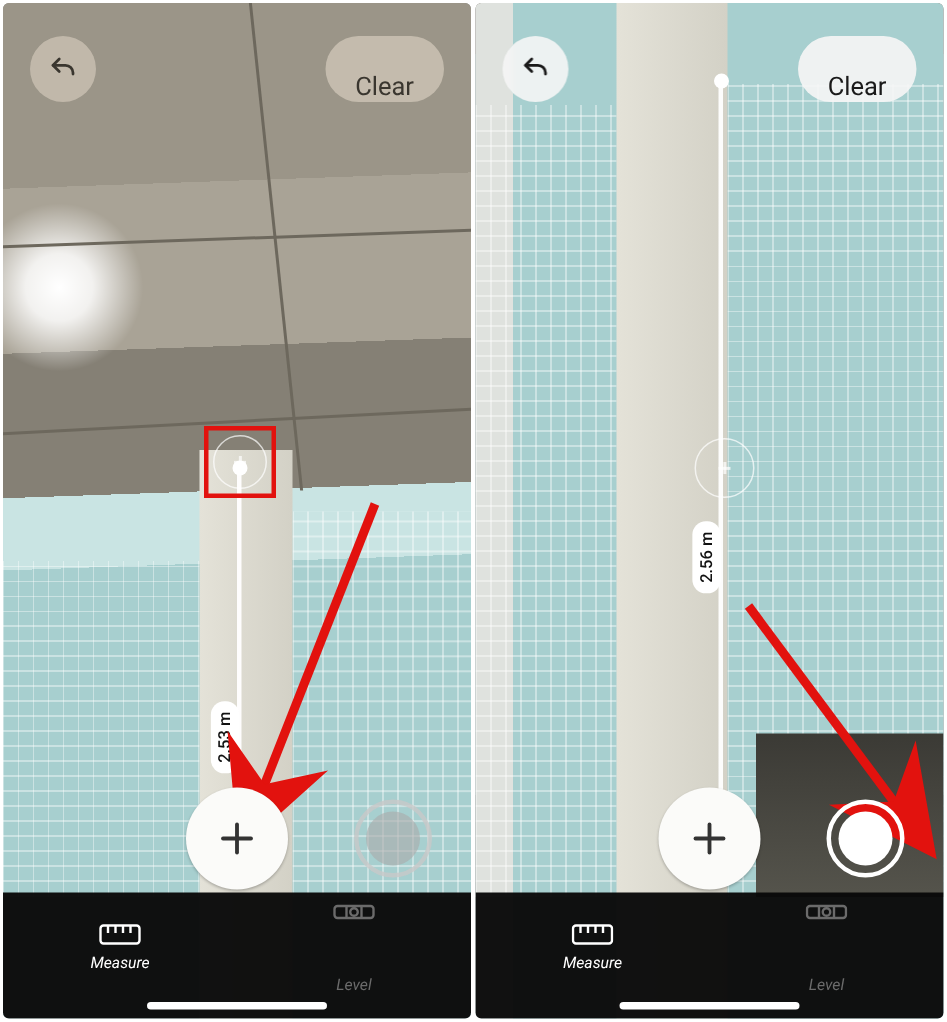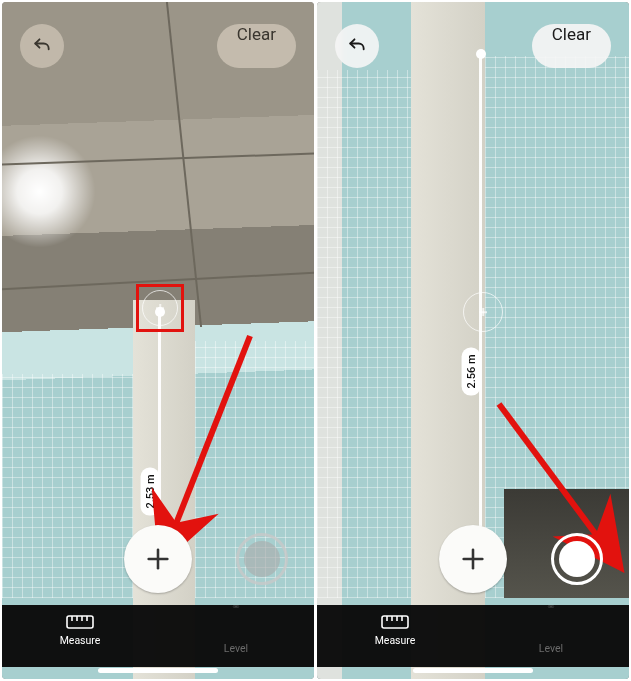--- a/index.html
+++ b/index.html
@@ -89,21 +89,21 @@
   }
   .circle-btn {
     width:44px; height:44px; border-radius:22px;
     display:flex; align-items:center; justify-content:center;
     backdrop-filter: blur(2px);
   }
   .circle-btn.dark-on-light { background: rgba(210,200,185,0.7); color:#3a362f; }
   .circle-btn.light-on-dark { background: rgba(245,245,245,0.9); color:#1a1a1a; }
   .pill-btn {
     height:44px; padding: 0 20px; border-radius:22px;
-    display:flex; align-items:flex-start; justify-content:center;
+    display:flex; align-items:flex-end; justify-content:center;
     font-size:17px; font-weight:400;
   }
   .pill-btn.dark-on-light { background: rgba(210,200,185,0.75); color:#3a362f; }
   .pill-btn.light-on-dark { background: rgba(245,245,245,0.92); color:#1a1a1a; }
 
   
   .reticle {
     position:absolute;
     width:36px; height:36px;
     border:1.5px solid rgba(255,255,255,0.7);
@@ -180,25 +180,26 @@
   }
   .shutter::after {
     content:""; width:36px; height:36px; border-radius:50%;
     background: rgba(170,170,170,0.6);
   }
   .shutter.active { border-color:#fff; }
   .shutter.active::after { background:#fff; }
 
   
   .tabbar {
-    position:absolute; left:0; right:0; bottom:12px;
-    height:62px;
+    position:absolute; left:0; right:0; bottom:0;
+    height:84px;
     background: rgba(8,8,8,0.96);
     display:flex;
     z-index:25;
+    font-style:italic;
   }
   .tab {
     flex:1;
     display:flex; flex-direction:column;
     align-items:center; justify-content:center;
     gap:4px;
     color:#fff;
     font-size:10.5px;
     padding-bottom:12px;
   }

